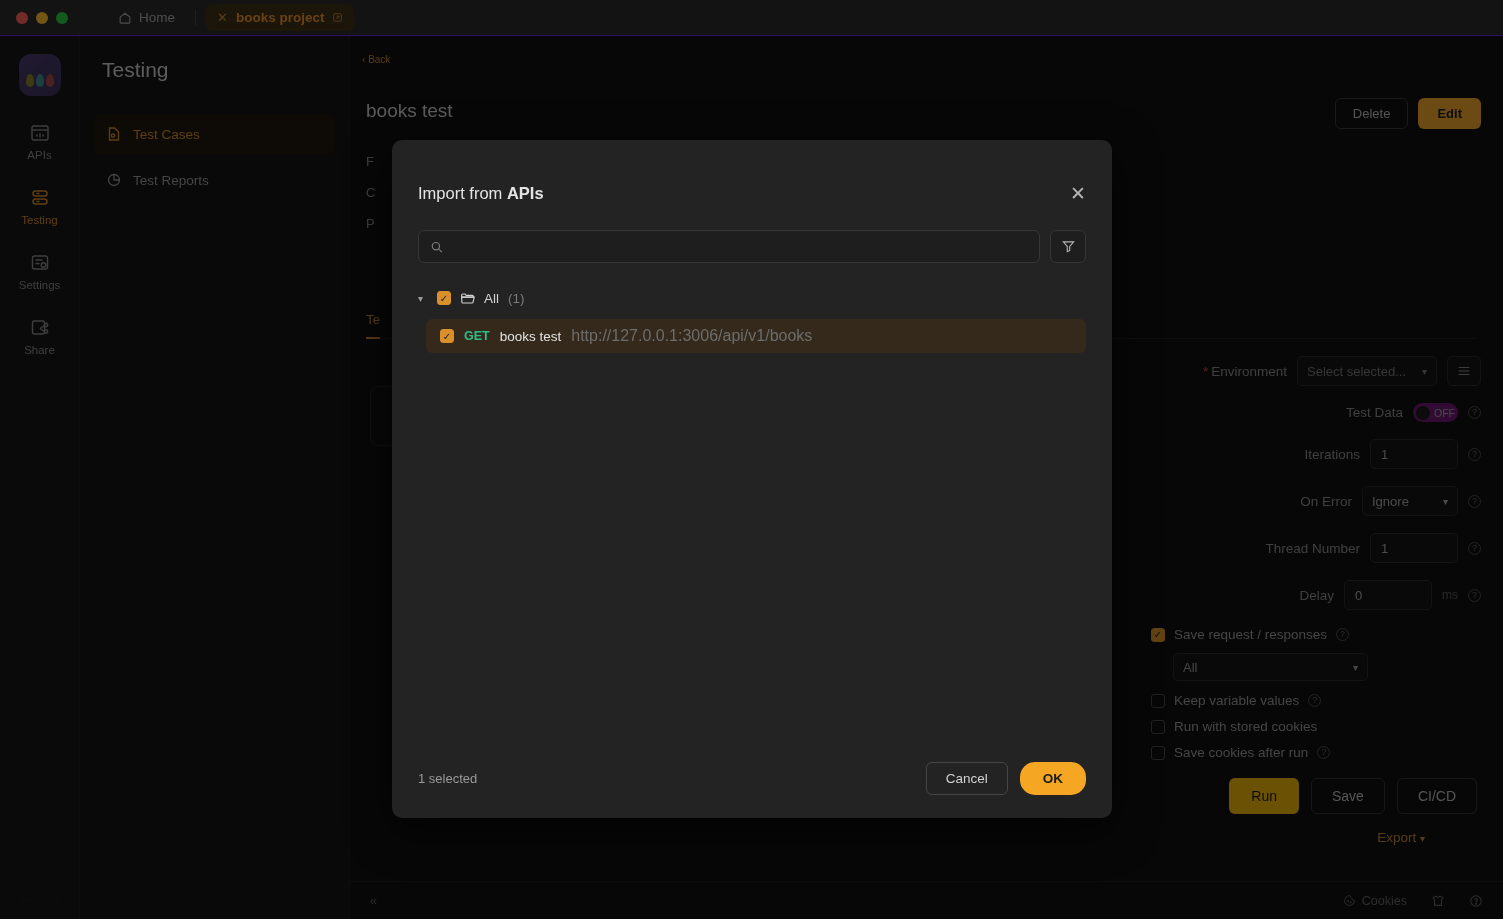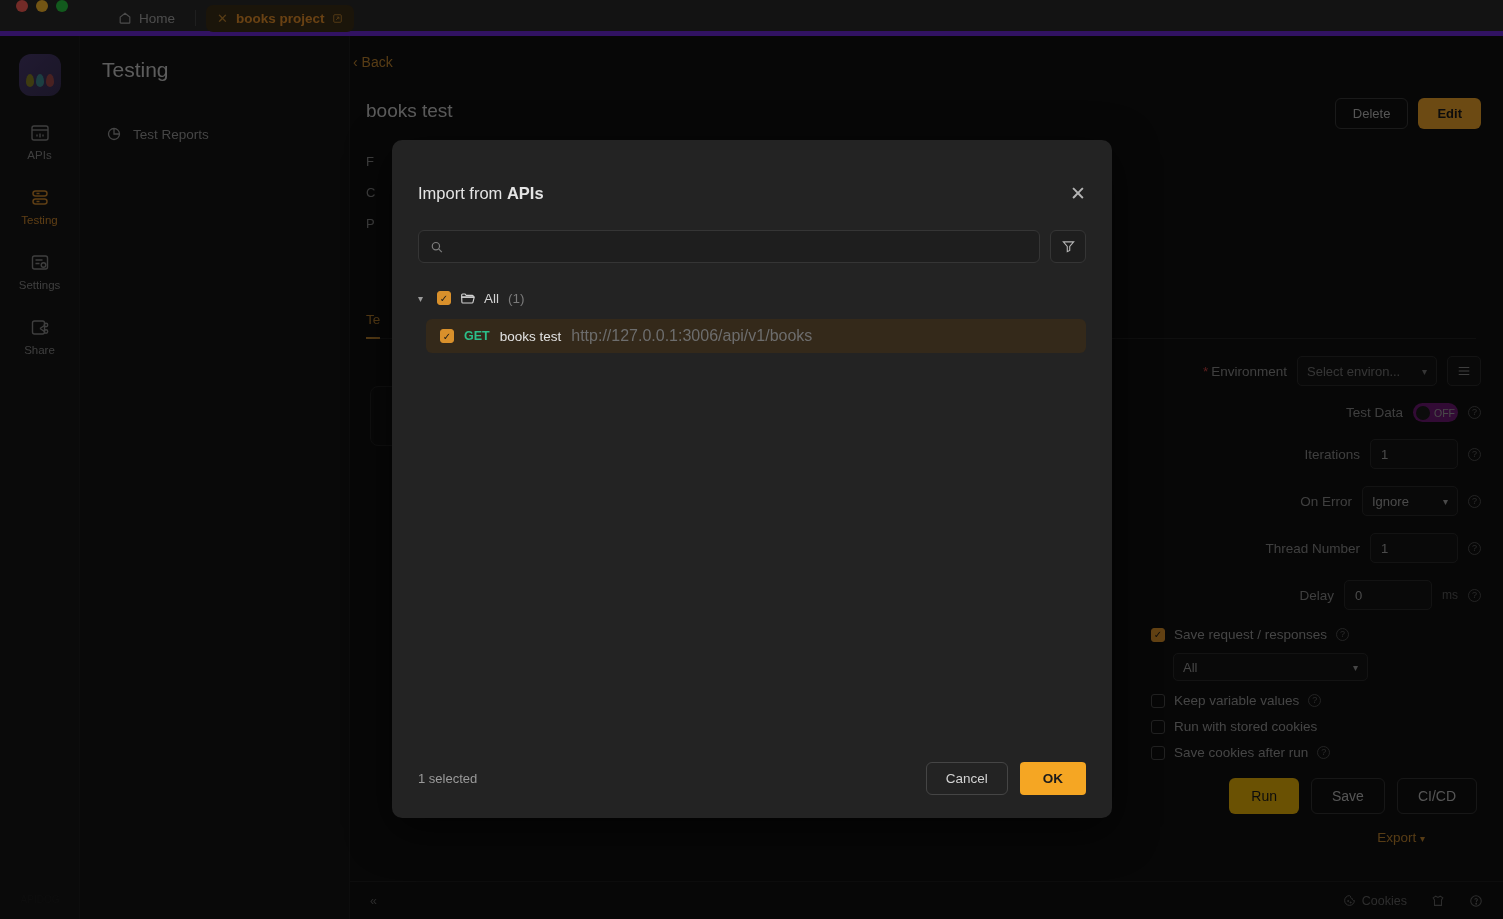--- a/index.html
+++ b/index.html
@@ -8,22 +8,22 @@
     background: #0f0f0f;
     font-family: "Liberation Sans", sans-serif;
     overflow: hidden;
     -webkit-font-smoothing: antialiased;
   }
   .app { position: relative; width: 1503px; height: 919px; background: #121212; }
 
   
   .titlebar {
     position: absolute; top: 0; left: 0; width: 1503px; height: 36px;
-    background: #2b2b2b; display: flex; align-items: flex-start;
-    border-bottom: 5px solid #6d28d9;
+    background: #2b2b2b; display: flex; align-items: center;
+    border-bottom: 1px solid #6d28d9;
   }
   .traffic { display: flex; gap: 8px; padding-left: 16px; align-items: center; }
   .tl { width: 12px; height: 12px; border-radius: 50%; }
   .tl.red { background: #ff5f57; } .tl.yellow { background: #febc2e; } .tl.green { background: #28c840; }
 
   .tabs-area { display: flex; align-items: center; margin-left: 40px; height: 36px; }
   .tab-home {
     display: flex; align-items: center; gap: 7px; color: #a9a9a9;
     font-size: 13.5px; padding: 5px 10px; border-radius: 6px;
   }
@@ -80,21 +80,21 @@
   .sb-item {
     display: flex; align-items: center; gap: 11px; height: 40px;
     padding: 0 12px; border-radius: 7px; color: #9a9a9a; font-size: 13.5px;
     margin-bottom: 6px;
   }
   .sb-item.active { background: #211a0e; color: #d18a2e; }
   .sb-item svg { width: 16px; height: 16px; }
 
   
   .main { position: absolute; top: 36px; left: 350px; width: 1153px; height: 883px; background: #111111; }
-  .back-link { position: absolute; top: 18px; left: 3px; color: #c1852f; font-size: 14px; }
+  .back-link { position: absolute; top: 18px; left: 12px; color: #c1852f; font-size: 10px; }
   .page-title { position: absolute; top: 64px; left: 16px; color: #c9c9c9; font-size: 19px; }
 
   .hdr-btns { position: absolute; top: 62px; right: 22px; display: flex; gap: 10px; }
   .btn-outline {
     border: 1px solid #3a3a3a; border-radius: 6px; color: #bdbdbd;
     font-size: 13px; padding: 7px 17px; background: transparent;
   }
   .btn-amber {
     background: #f0a42a; border: none; border-radius: 6px; color: #1b1b1b;
     font-size: 13px; padding: 8px 19px; font-weight: bold;
@@ -215,21 +215,21 @@
   .method-get { color: #2bbf8a; font-size: 12.5px; font-weight: bold; }
   .leaf-name { color: #e2e2e2; font-size: 13.5px; }
   .leaf-url { color: #6d6d6d; font-size: 16px; }
   .modal-foot {
     height: 80px; display: flex; align-items: center; justify-content: space-between;
     padding: 0 26px;
   }
   .sel-count { color: #9a9a9a; font-size: 13px; }
   .foot-btns { display: flex; gap: 12px; }
   .m-cancel { border: 1px solid #454545; background: transparent; color: #d2d2d2; border-radius: 6px; padding: 8px 19px; font-size: 13.5px; }
-  .m-ok { background: #f5a623; border: none; color: #1b1b1b; border-radius: 4px; padding: 9px 23px; font-size: 13.5px; font-weight: bold; }
+  .m-ok { background: #f5a623; border: none; color: #1b1b1b; border-radius: 15px; padding: 9px 23px; font-size: 13.5px; font-weight: bold; }
   .icon { display: inline-block; vertical-align: middle; }
 </style>
 </head>
 <body>
 
 <div class="app">
 
   <div class="titlebar">
     <div class="traffic">
       <span class="tl red"></span>
@@ -295,20 +295,27 @@
         </svg>
       <span>Share</span>
     </div>
 
     <div class="rail-brand">APIDOG</div>
   </div>
 
   <div class="sidebar">
     <div class="sb-title">Testing</div>
     <div class="sb-list">
+      <div class="sb-item active">
+        <svg viewBox="0 0 16 16" fill="none" stroke="#d18a2e" stroke-width="1.3">
+            <path d="M3.5 2h5l4 4v8h-9z"></path>
+            <circle cx="7" cy="9.5" r="1.6"></circle>
+          </svg>
+        <span>Test Cases</span>
+      </div>
       <div class="sb-item">
         <svg viewBox="0 0 16 16" fill="none" stroke="#9a9a9a" stroke-width="1.3">
             <circle cx="8" cy="8" r="5.5"></circle>
             <path d="M8 2.5V8h5.5"></path>
           </svg>
         <span>Test Reports</span>
       </div>
     </div>
   </div>
 
@@ -348,21 +355,21 @@
           <path d="M2 4h12M2 8h12M2 12h12"></path>
         </svg>
     </div>
 
     <div class="box-left"></div>
 
     <div class="settings">
       <div class="f-row">
         <span class="f-label"><span class="req-star">*</span><span>Environment</span></span>
         <div class="f-select" style="width:140px">
-          <span>Select environ...</span>
+          <span>Select selected...</span>
           <span style="font-size:10px">▾</span>
         </div>
         <div class="f-select" style="width:34px;justify-content:center">
           <svg width="14" height="14" viewBox="0 0 16 16" fill="none" stroke="#8a8a8a" stroke-width="1.4">
               <path d="M2 4h12M2 8h12M2 12h12"></path>
             </svg>
         </div>
       </div>
 
       <div class="f-row">

